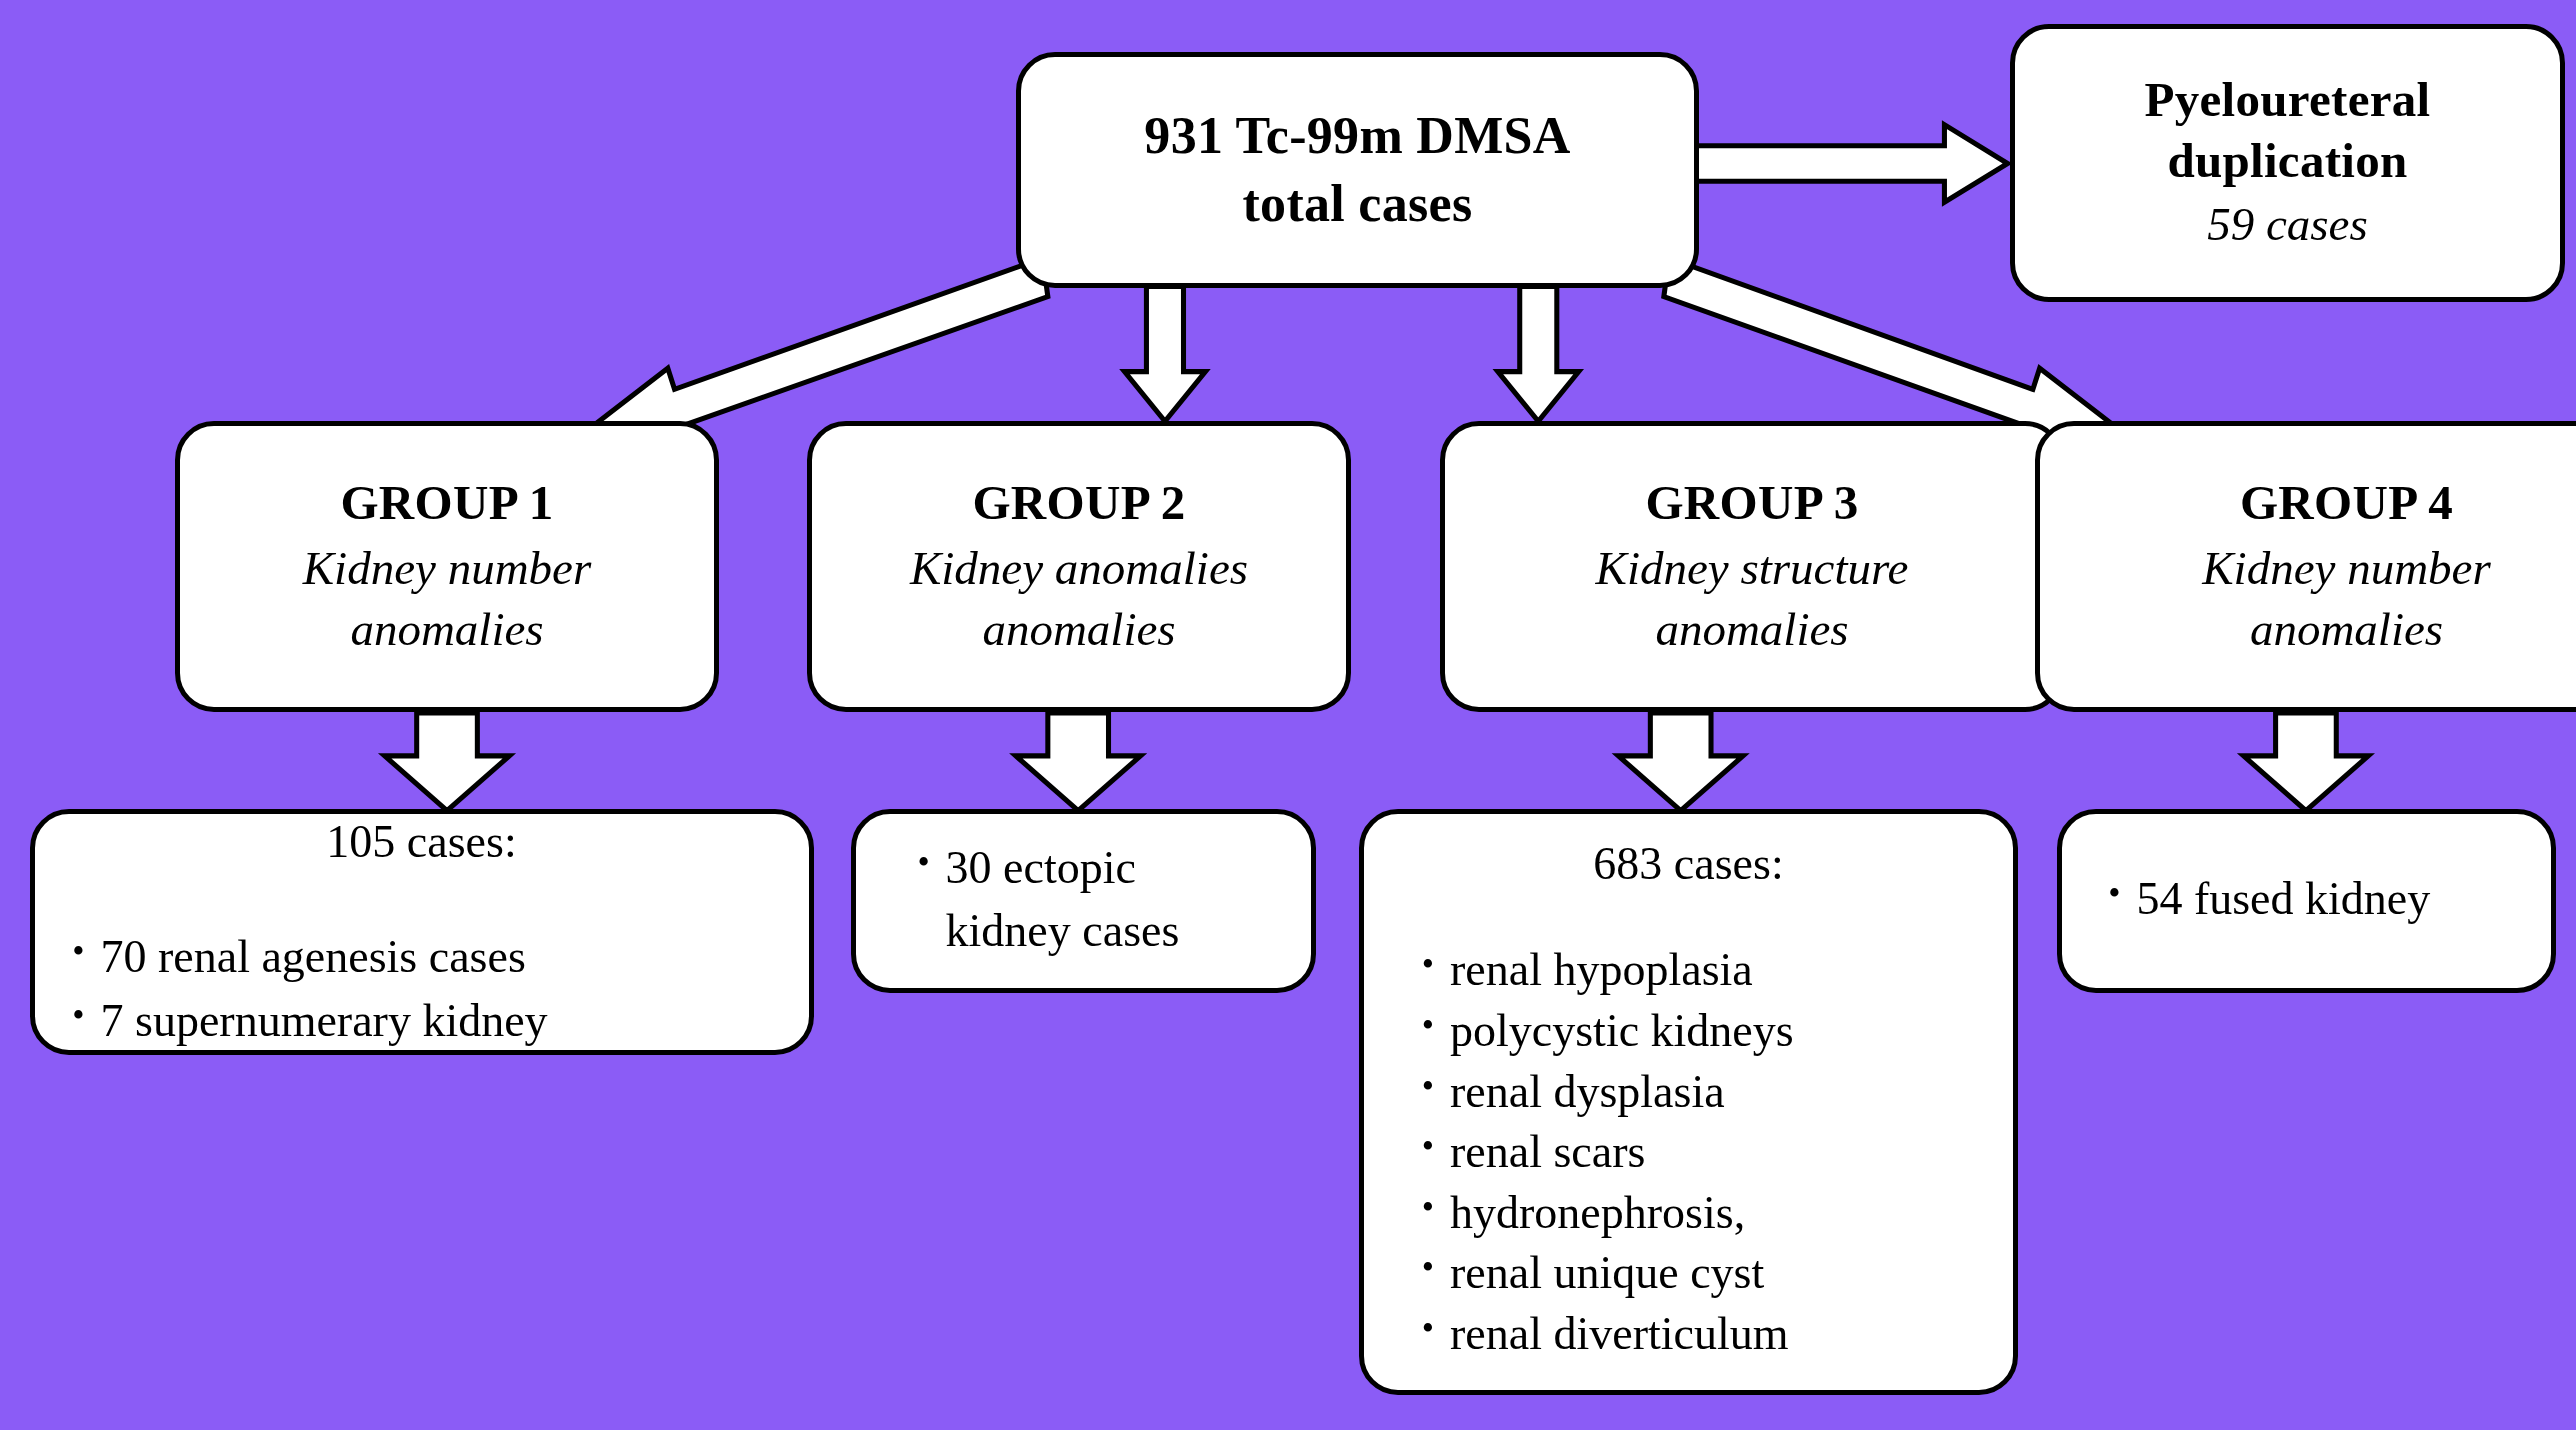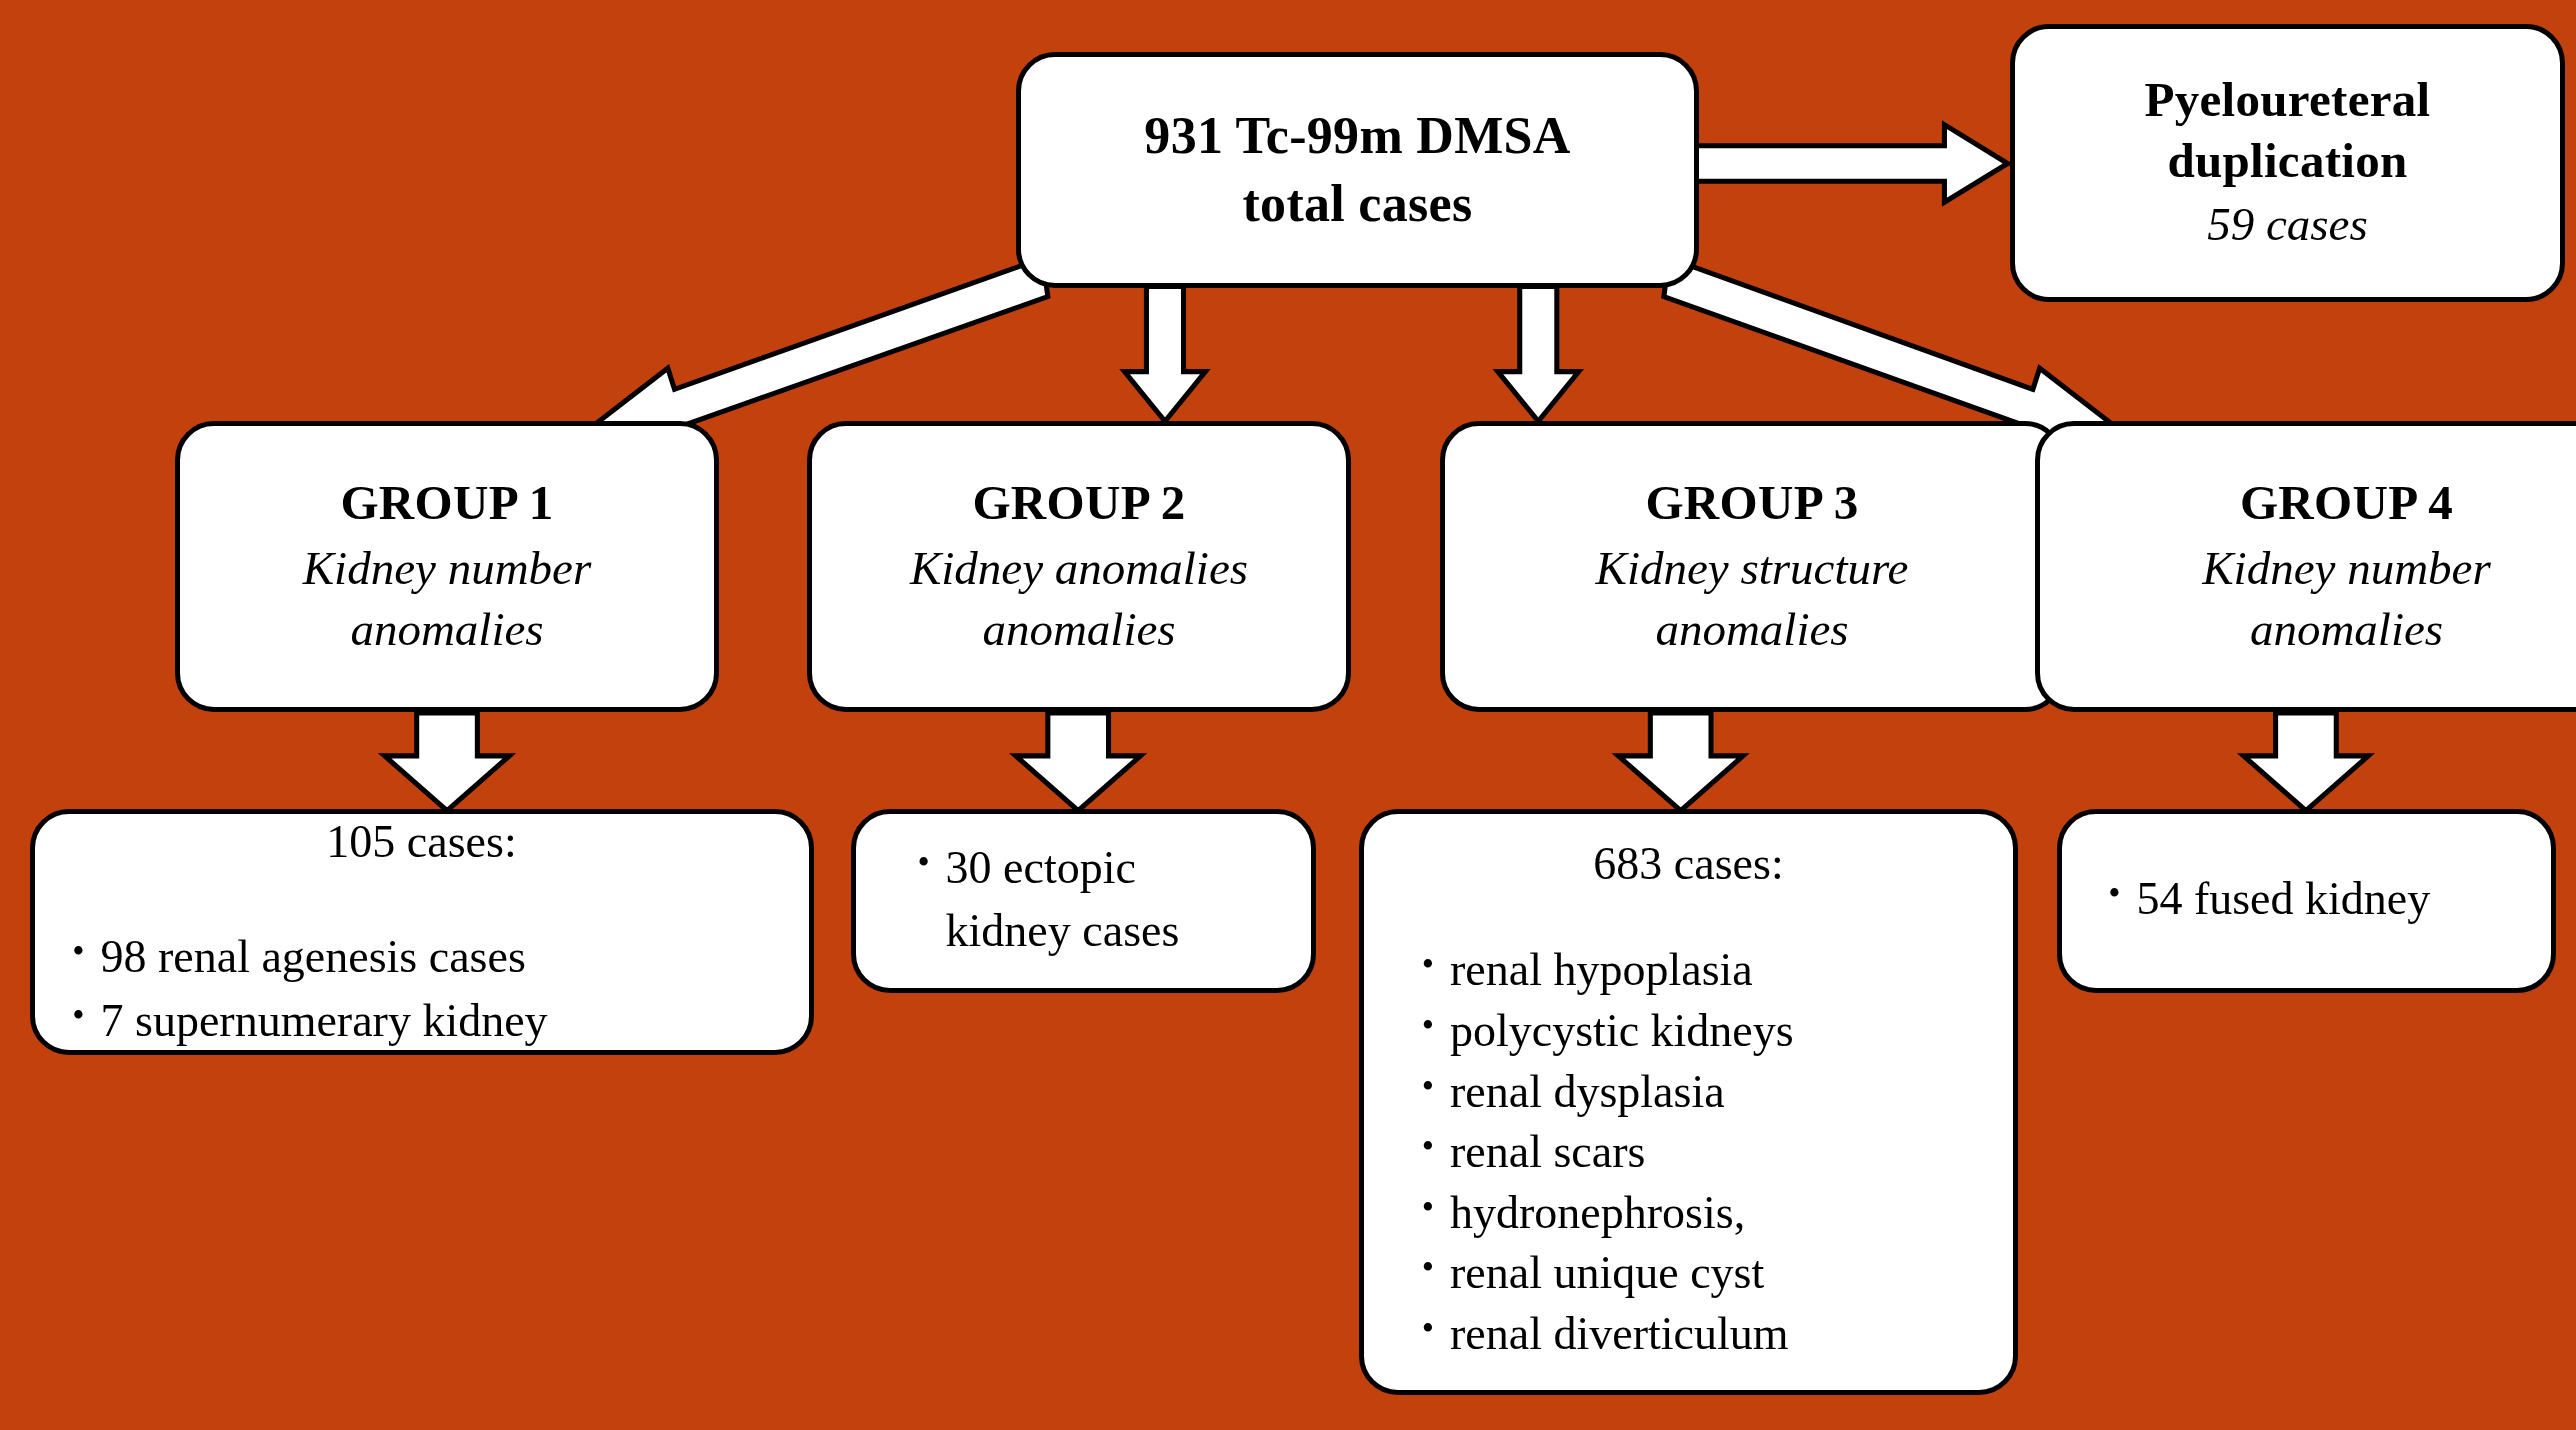--- a/index.html
+++ b/index.html
@@ -2,21 +2,21 @@
 <html style="font-size:13.5px"><head>
 <meta charset="utf-8">
 <style>
   html,body{margin:0;padding:0;background:#ffffff;}
   body{
     width:2576px;height:1430px;
     font-family:"Liberation Serif","DejaVu Serif",serif;
     color:#000;
     -webkit-font-smoothing:antialiased;
   }
-  #canvas{position:relative;width:2576px;height:1430px;overflow:hidden;background:#c2410c;}
+  #canvas{position:relative;width:2576px;height:1430px;overflow:hidden;background:#8b5cf6;}
 
   svg.arrows{position:absolute;left:0;top:0;width:2576px;height:1430px;pointer-events:none;}
   svg.arrows path{fill:#ffffff;stroke:#000000;stroke-width:6;stroke-linejoin:miter;}
 
   .node{
     position:absolute;
     box-sizing:border-box;
     background:#ffffff;
     border:5px solid #000000;
     border-radius:39px;
@@ -169,21 +169,21 @@
     <div class="ttl">GROUP 4</div>
     <div class="sub">Kidney number</div>
     <div class="sub" style="margin-top:0;">anomalies</div>
   </div>
 
   <div class="node leaf" id="leaf1" style="left:29.5px;top:809px;width:784px;height:246px;">
     <div class="head">105 cases:</div>
     <ul>
       <li>
         <span class="bul">•</span>
-        <span class="txt">98 renal agenesis  cases</span>
+        <span class="txt">70 renal agenesis  cases</span>
       </li>
       <li>
         <span class="bul">•</span>
         <span class="txt">7 supernumerary  kidney</span>
       </li>
     </ul>
   </div>
 
   <div class="node leaf centered" id="leaf2" style="left:851px;top:809px;width:465px;height:184px;">
     <ul>

